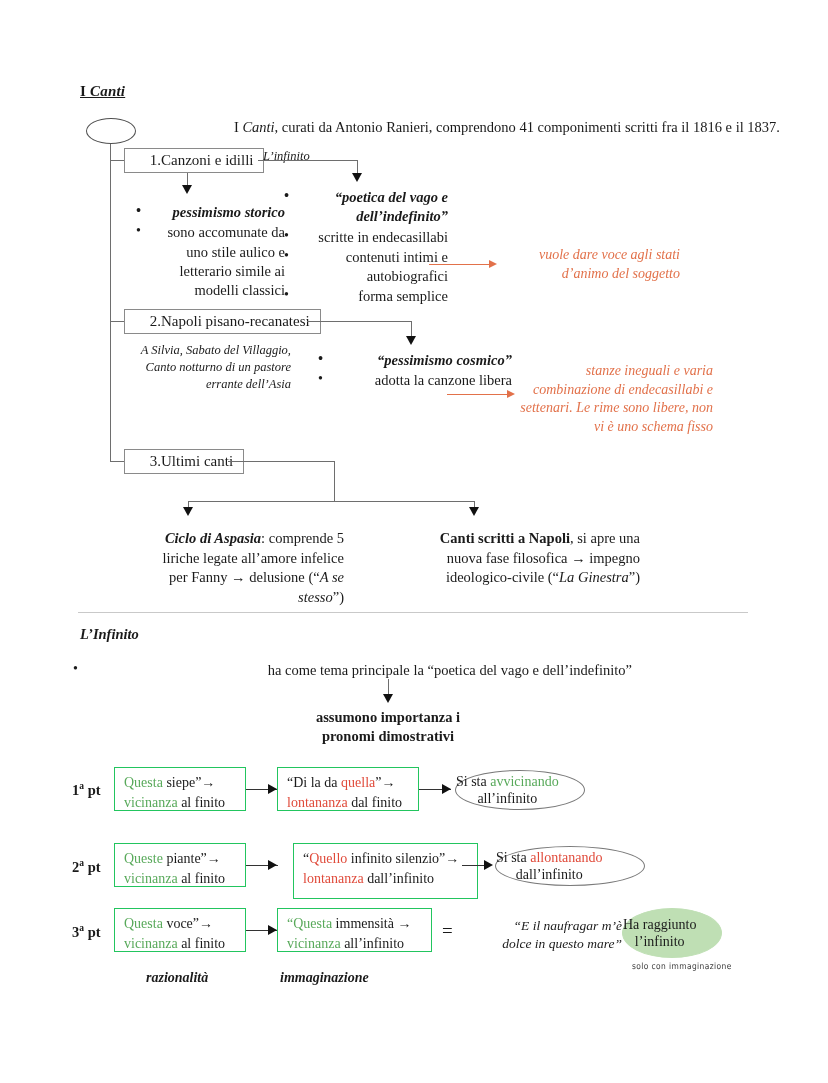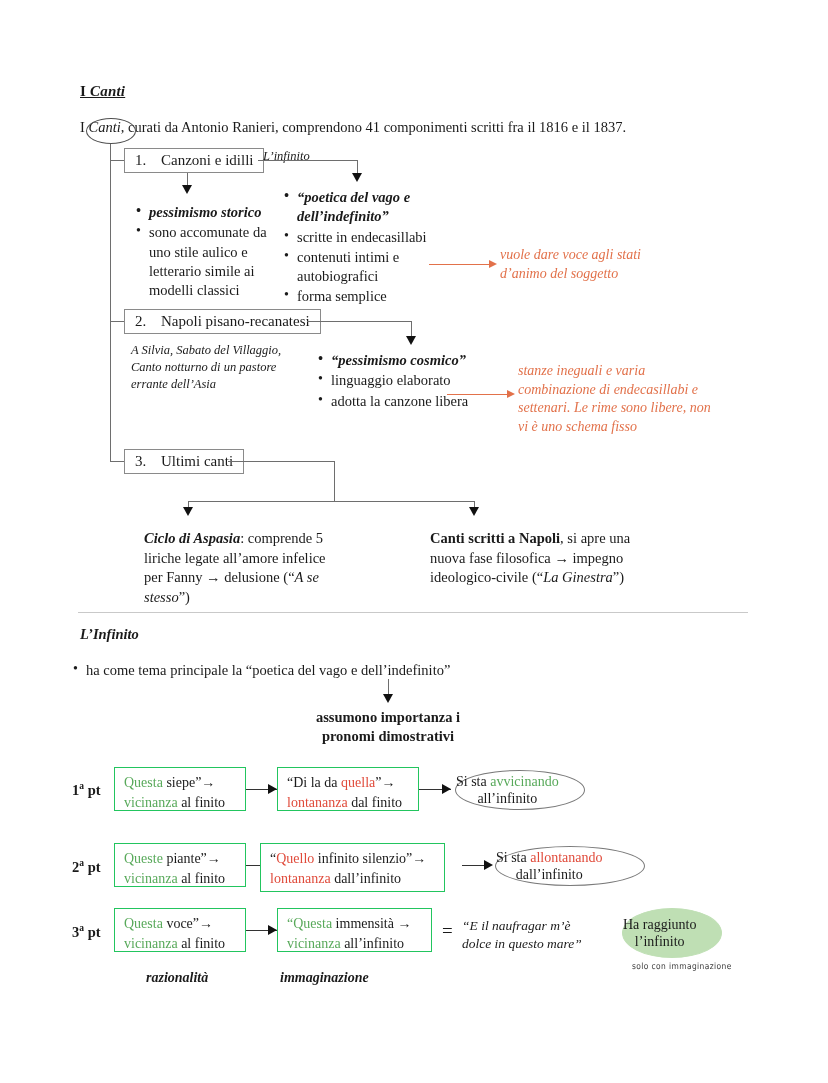--- a/index.html
+++ b/index.html
@@ -12,21 +12,21 @@
     height: 1083px;
     position: relative;
     font-family: "Liberation Serif", "DejaVu Serif", serif;
     color: #1a1a1a;
     overflow: hidden;
   }
   .page {
     position: absolute;
     inset: 0;
   }
-  .abs { position: absolute; }
+  .abs { position: absolute; text-align: right; }
 
   
   .h-title {
     font-size: 15px;
     font-weight: bold;
     font-style: italic;
     text-decoration: underline;
     letter-spacing: .2px;
   }
   .h-title .roman { font-style: normal; }
@@ -234,21 +234,20 @@
   </div>
 
   <div class="abs caption-it" style="left:131px; top:342px; width:160px;">A Silvia, Sabato del Villaggio, Canto notturno di un pastore errante dell’Asia</div>
 
   <div class="ln ln-h" style="left:307px; top:321px; width:104px;"></div>
   <div class="ln ln-v" style="left:411px; top:321px; height:16px;"></div>
   <div class="arrow-down" style="left:406px; top:336px;"></div>
 
   <ul class="bl abs" style="left:317px; top:351px; width:195px;">
     <li class="bi">“pessimismo cosmico”</li>
-    <li>linguaggio elaborato</li>
     <li>adotta la canzone libera</li>
   </ul>
 
   <div class="ln-orange" style="left:447px; top:394px; width:62px;"></div>
   <div class="arrow-right-o" style="left:507px; top:390px;"></div>
   <div class="abs note-orange" style="left:518px; top:362px; width:195px;">stanze ineguali e varia combinazione di endecasillabi e settenari. Le rime sono libere, non vi è uno schema fisso</div>
 
   <div class="node-box abs" style="left:124px; top:449px; height:25px;">
     <span class="num">3.</span>
       <span>Ultimi canti</span>
@@ -317,21 +316,21 @@
     <span>2</span><sup>a</sup><span> pt</span>
   </div>
 
   <div class="pt-box abs" style="left:114px; top:843px; width:132px; height:44px;">
     <span class="g">Queste</span><span> piante”→</span>
     <span class="l2"><span class="g">vicinanza</span><span> al finito</span></span>
   </div>
   <div class="ln ln-h" style="left:246px; top:865px; width:32px; background:#333;"></div>
   <div class="arrow-right" style="left:268px; top:860px;"></div>
 
-  <div class="pt-box abs" style="left:260px; top:843px; width:185px; height:49px;">
+  <div class="pt-box abs" style="left:293px; top:843px; width:185px; height:56px;">
     <span>“</span><span class="r">Quello</span><span> infinito silenzio”→</span>
     <span class="l2"><span class="r">lontananza</span><span> dall’infinito</span></span>
   </div>
   <div class="ln ln-h" style="left:462px; top:865px; width:28px; background:#333;"></div>
   <div class="arrow-right" style="left:484px; top:860px;"></div>
 
   <div class="ellipse" style="left:495px; top:846px; width:150px; height:40px;">
     <div>
       <span>Si sta </span><span class="r">allontanando</span><br>
       <span>dall’infinito</span>

